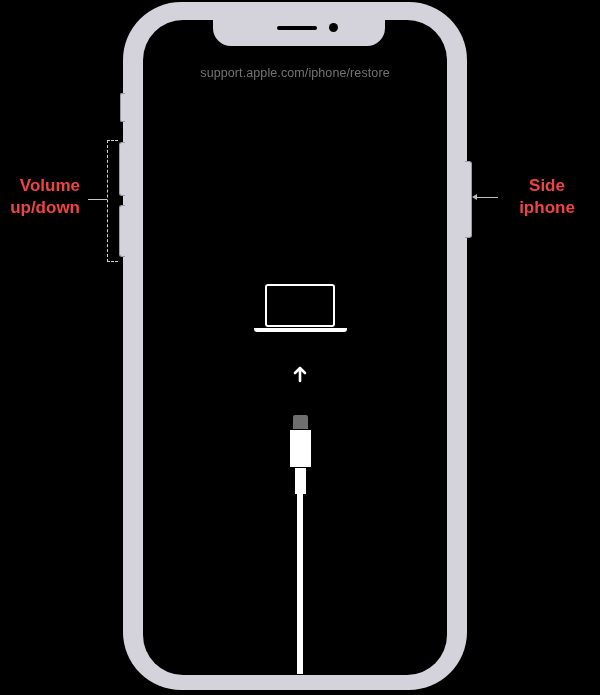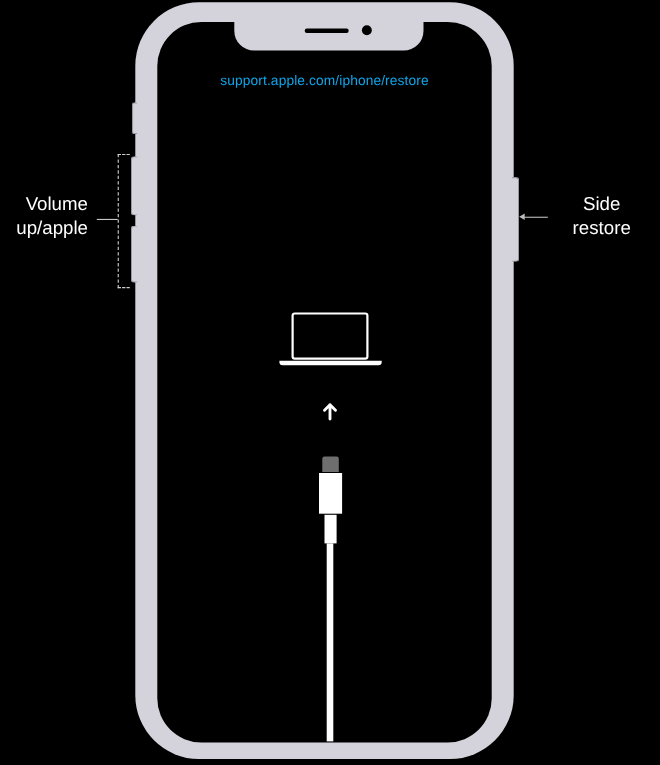--- a/index.html
+++ b/index.html
@@ -3,29 +3,29 @@
 <meta charset="utf-8">
 <style>
   html, body { margin:0; padding:0; background:#000; }
   body { width:600px; height:695px; position:relative; overflow:hidden; font-family:"Liberation Sans", sans-serif; }
   .abs { position:absolute; }
   .phone { left:123px; top:2px; width:344px; height:688px; background:#d4d3dc; border-radius:58px; }
   .screen { left:143px; top:20px; width:304px; height:655px; background:#000; border-radius:40px; }
   .notch { left:213px; top:14px; width:172px; height:32px; background:#d4d3dc; border-radius:0 0 18px 18px; }
   .speaker { left:277px; top:26px; width:40px; height:4px; background:#000; border-radius:2px; }
   .camera { left:329px; top:23px; width:9px; height:9px; background:#000; border-radius:50%; }
-  .url { left:143px; top:66px; width:304px; text-align:center; color:#0ea5e9; font-size:12.5px; letter-spacing:0.1px; }
+  .url { left:143px; top:66px; width:304px; text-align:center; color:#737373; font-size:12.5px; letter-spacing:0.1px; }
   .btn { background:#d4d3dc; border:1px solid #9a9aa6; }
   .ring { left:120px; top:93px; width:4px; height:27px; border-radius:2px 0 0 2px; border-right:none; }
   .vol-up { left:119px; top:142px; width:5px; height:52px; border-radius:3px 0 0 3px; border-right:none; }
   .vol-down { left:119px; top:205px; width:5px; height:50px; border-radius:3px 0 0 3px; border-right:none; }
   .side { left:465px; top:161px; width:6px; height:75px; border-radius:0 3px 3px 0; border-left:none; }
   .bracket { left:107px; top:140px; width:10px; height:120px; border:1px dashed #d0d0d0; border-right:none; }
   .bracket-lead { left:88px; top:199px; width:19px; height:0; border-top:1px solid #c8c8c8; }
-  .label { color:#ffffff; font-weight:normal; font-size:17px; line-height:22px; }
+  .label { color:#ef4444; font-weight:bold; font-size:17px; line-height:22px; }
   .vol-label { left:0; top:175px; width:80px; text-align:right; }
   .side-label { left:507px; top:175px; width:80px; text-align:center; }
   .side-arrow { left:474px; top:197px; width:24px; height:0; border-top:1px solid #bdbdbd; }
   .side-arrow::before { content:""; position:absolute; left:-2px; top:-4px; border-right:5px solid #bdbdbd; border-top:3.5px solid transparent; border-bottom:3.5px solid transparent; }
   .laptop-screen { left:265px; top:284px; width:70px; height:43px; border:2.5px solid #fff; border-radius:3px; box-sizing:border-box; }
   .laptop-base { left:254px; top:328px; width:93px; height:4px; background:#fff; border-radius:0 0 3px 3px; }
   .arrow-up { left:290px; top:364px; width:20px; height:20px; }
   .conn-tip { left:293px; top:415px; width:15px; height:14px; background:#6e6e6e; border-radius:2px 2px 0 0; }
   .conn-body { left:290px; top:430px; width:21px; height:37px; background:#fff; }
   .conn-neck { left:295px; top:468px; width:11px; height:26px; background:#fff; }
@@ -57,20 +57,20 @@
 
 <div class="abs conn-tip"></div>
 <div class="abs conn-body"></div>
 <div class="abs conn-neck"></div>
 <div class="abs wire"></div>
 
 <div class="abs bracket"></div>
 <div class="abs bracket-lead"></div>
 <div class="abs label vol-label">
   <div>Volume</div>
-  <div>up/apple</div>
+  <div>up/down</div>
 </div>
 
 <div class="abs side-arrow"></div>
 <div class="abs label side-label">
   <div>Side</div>
-  <div>restore</div>
+  <div>iphone</div>
 </div>
 
 </body></html>

